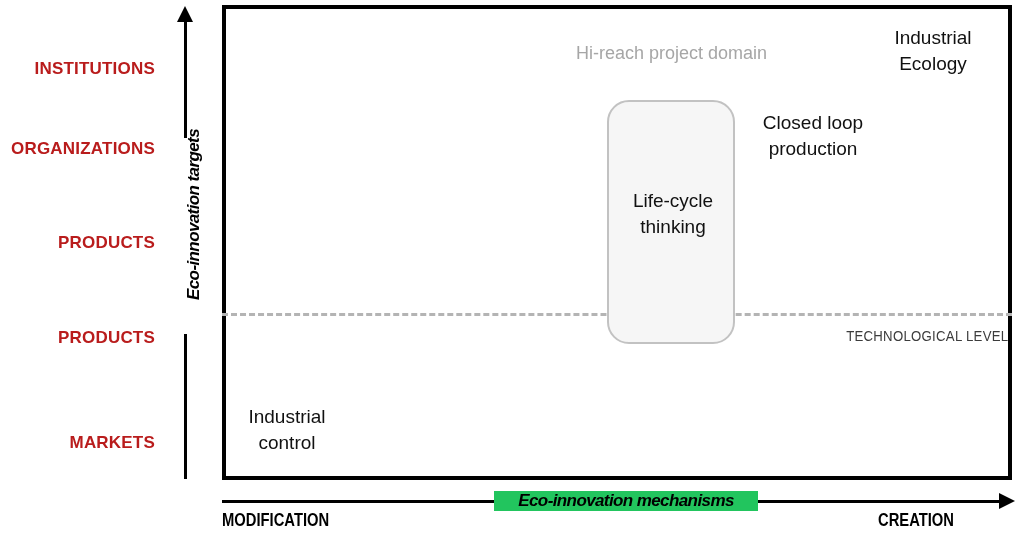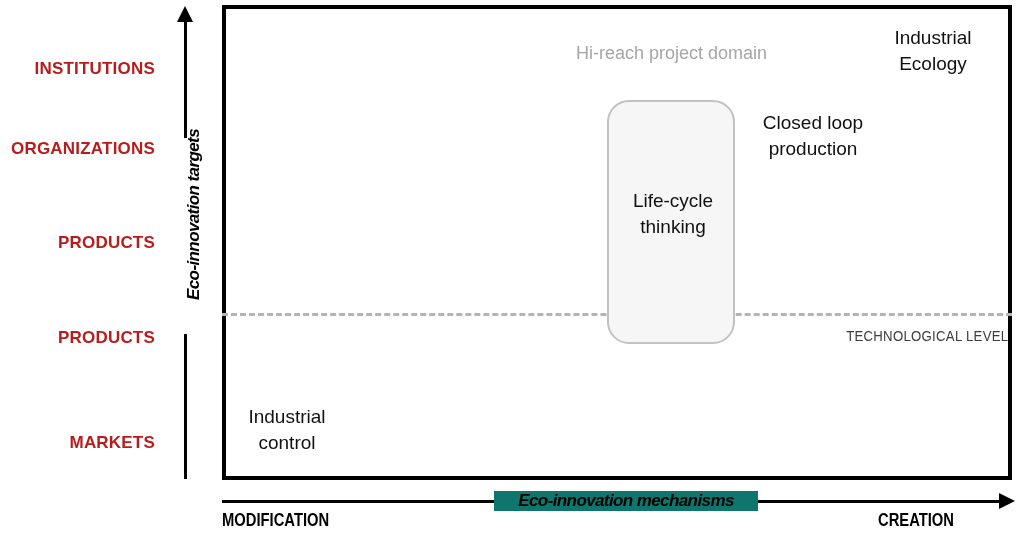--- a/index.html
+++ b/index.html
@@ -105,21 +105,21 @@
     left: 494px;
     top: 491px;
     width: 256px;
     text-align: center;
     white-space: nowrap;
     font-style: italic;
     font-weight: bold;
     font-size: 17px;
     letter-spacing: -0.6px;
     color: #000000;
-    background: #0f766e;
+    background: #22c55e;
     padding: 0 4px;
   }
   .x-end-label {
     position: absolute;
     top: 510px;
     white-space: nowrap;
     font-weight: bold;
     font-size: 18px;
     color: #000000;
     transform: scaleX(0.82);

